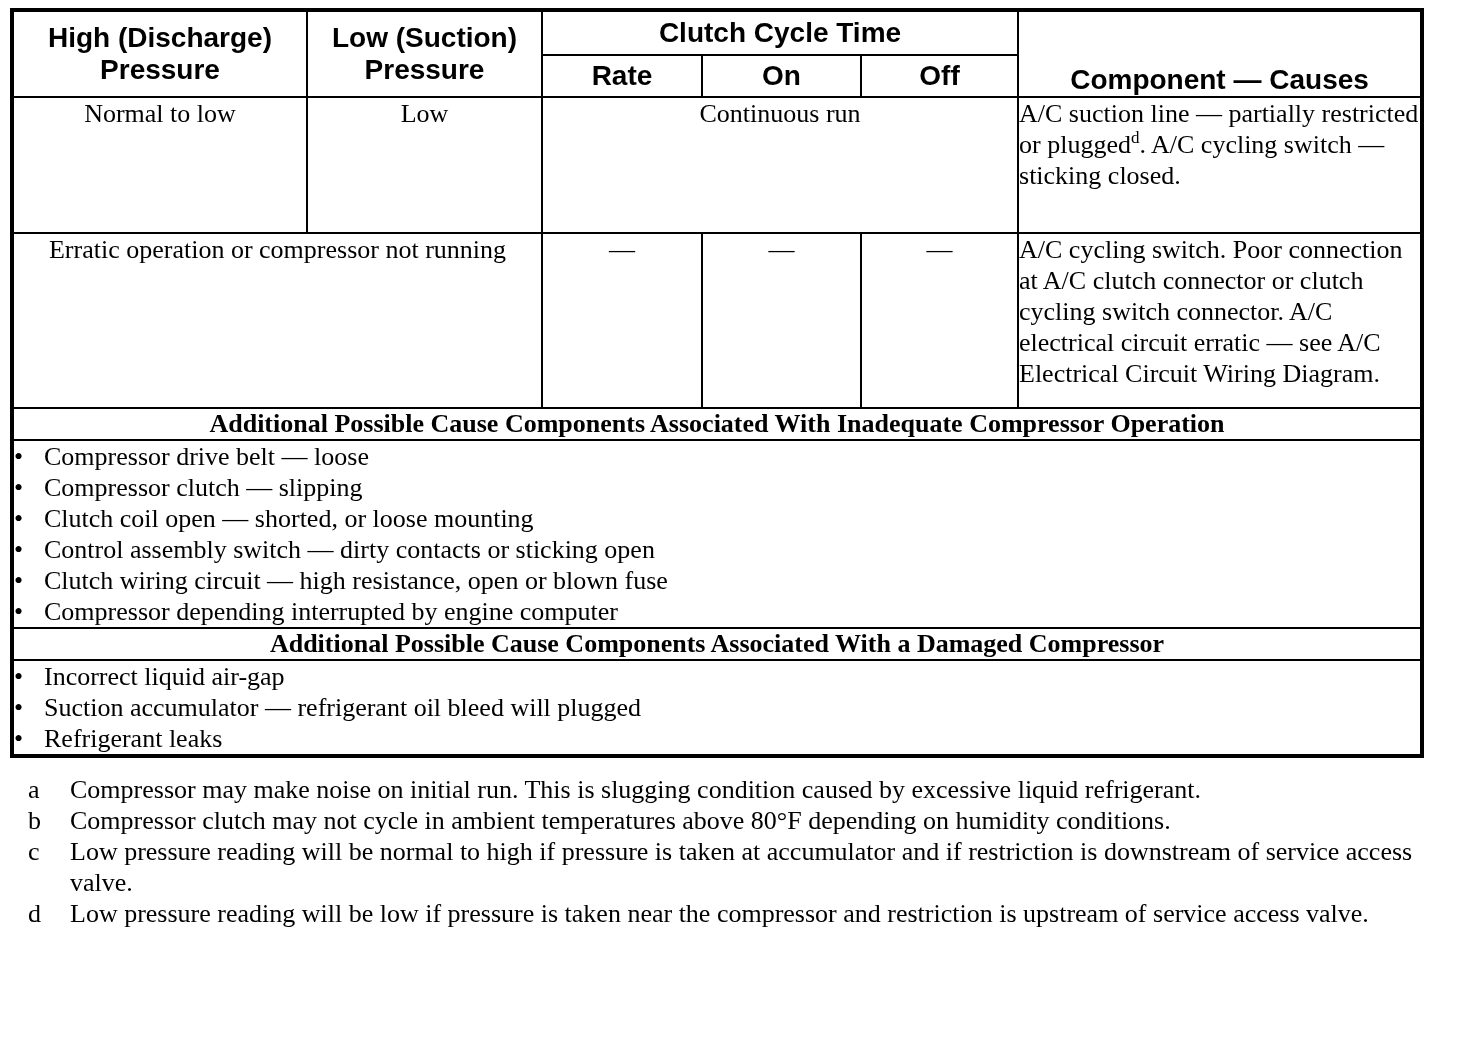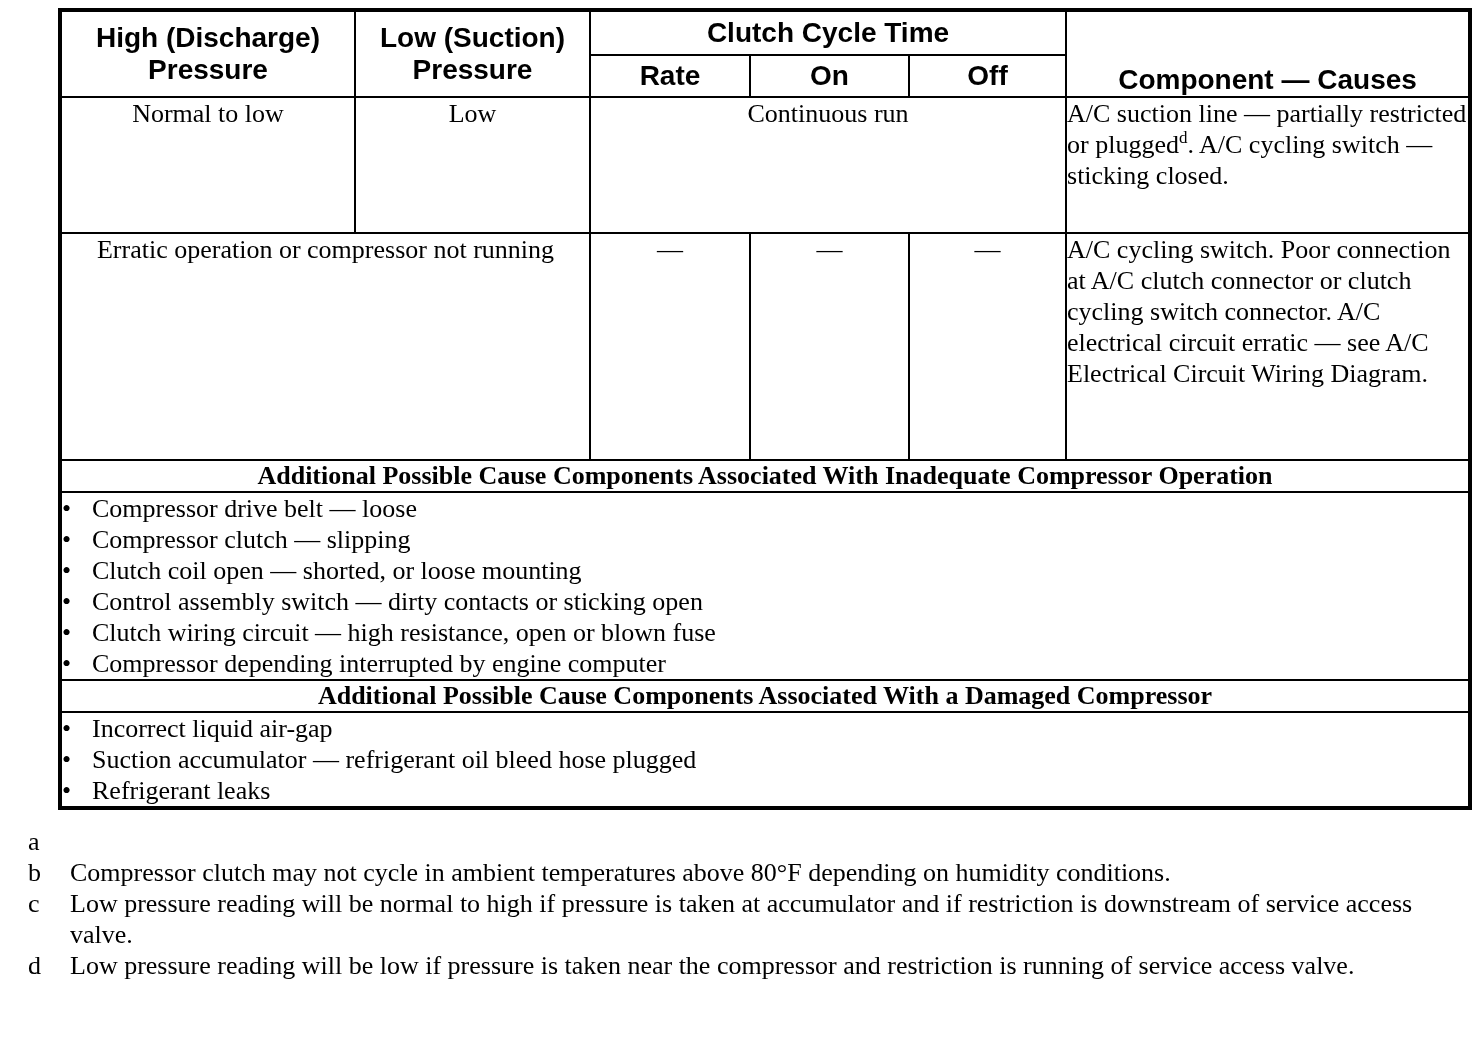--- a/index.html
+++ b/index.html
@@ -11,21 +11,20 @@
     font-family: "Liberation Serif", serif;
     overflow: hidden;
   }
   .page { padding: 8px 0 0 10px; }
 
   table.diag {
     border-collapse: collapse;
     table-layout: fixed;
     width: 1410px;
     border: 4px solid #000;
-    margin-left: 48px;
   }
   table.diag th, table.diag td {
     border: 2px solid #000;
     padding: 0;
     overflow: hidden;
   }
 
   
   th.hdr {
     font-family: "Liberation Sans", sans-serif;
@@ -42,21 +41,21 @@
 
   
   td.cell {
     font-size: 26px;
     line-height: 31px;
     vertical-align: top;
     text-align: center;
     padding-top: 7px;
   }
   tr.row1 { height: 136px; }
-  tr.row2 { height: 227px; }
+  tr.row2 { height: 175px; }
   td.condition { padding-left: 26px; padding-right: 26px; }
   td.component {
     text-align: left;
     padding: 6px 10px 0 13px;
   }
   sup.fn { font-size: 17px; line-height: 0; vertical-align: super; }
 
   
   td.section-title {
     height: 28px;
@@ -135,38 +134,39 @@
         <div class="bullet-line"><span class="bullet-dot">•</span><span>Compressor depending interrupted by engine computer</span></div>
       </td>
     </tr>
 
     <tr>
       <td class="section-title" colspan="6">Additional Possible Cause Components Associated With a Damaged Compressor</td>
     </tr>
     <tr>
       <td class="bullets" colspan="6">
         <div class="bullet-line"><span class="bullet-dot">•</span><span>Incorrect liquid air-gap</span></div>
-        <div class="bullet-line"><span class="bullet-dot">•</span><span>Suction accumulator — refrigerant oil bleed hose plugged</span></div>
+        <div class="bullet-line"><span class="bullet-dot">•</span><span>Suction accumulator — refrigerant oil bleed will plugged</span></div>
         <div class="bullet-line"><span class="bullet-dot">•</span><span>Refrigerant leaks</span></div>
       </td>
     </tr>
   </tbody>
     </table>
 
   <div class="footnotes">
     <div class="footnote">
       <div class="fn-label">a</div>
+      <div class="fn-text">Compressor may make noise on initial run. This is slugging condition caused by excessive liquid refrigerant.</div>
     </div>
     <div class="footnote">
       <div class="fn-label">b</div>
       <div class="fn-text">Compressor clutch may not cycle in ambient temperatures above 80°F depending on humidity conditions.</div>
     </div>
     <div class="footnote">
       <div class="fn-label">c</div>
       <div class="fn-text">Low pressure reading will be normal to high if pressure is taken at accumulator and if restriction is downstream of service access valve.</div>
     </div>
     <div class="footnote">
       <div class="fn-label">d</div>
-      <div class="fn-text">Low pressure reading will be low if pressure is taken near the compressor and restriction is running of service access valve.</div>
+      <div class="fn-text">Low pressure reading will be low if pressure is taken near the compressor and restriction is upstream of service access valve.</div>
     </div>
   </div>
 
 </div>
 
 </body></html>

